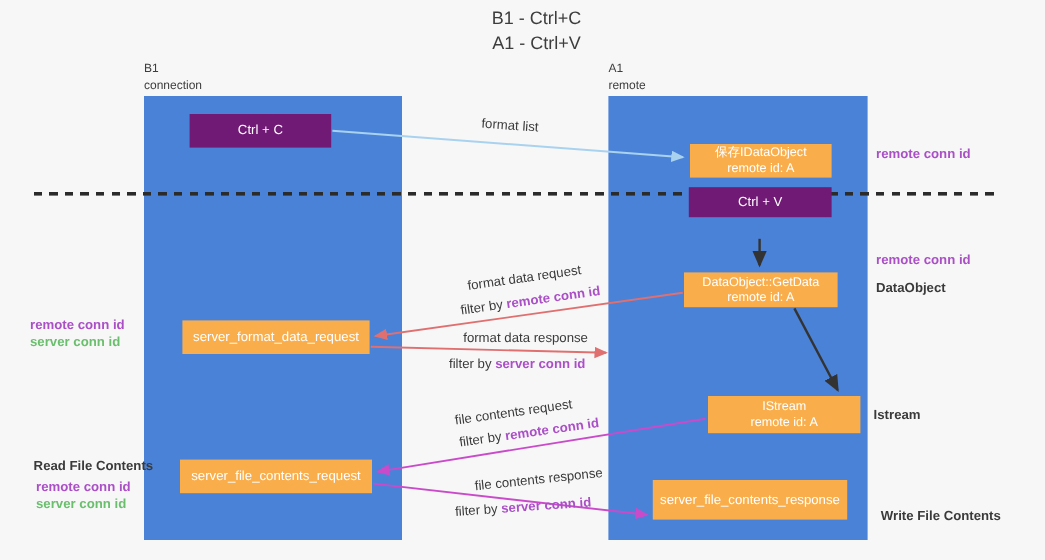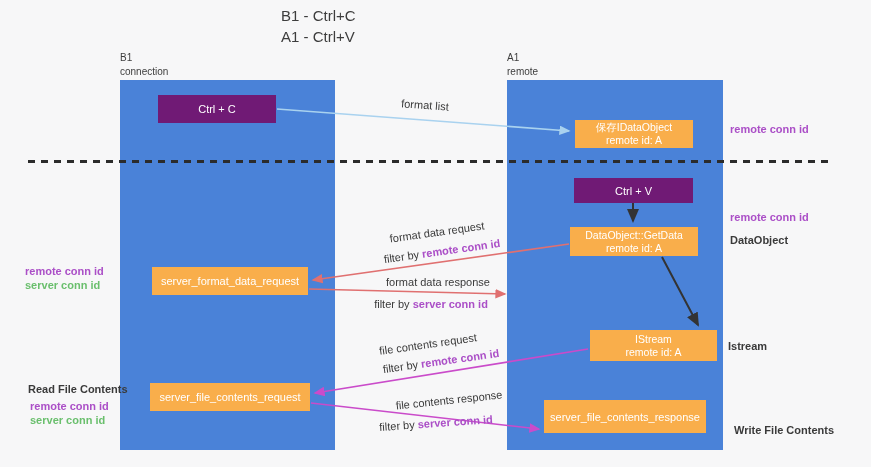--- a/index.html
+++ b/index.html
@@ -4,21 +4,21 @@
 <style>
   html,body{margin:0;padding:0;background:#f7f7f8;}
   .stage{
     position:relative;width:871px;height:467px;overflow:hidden;
     background:#f7f7f8;
     font-family:"Liberation Sans", sans-serif;
     color:#3a3a3a;
   }
   .abs{position:absolute;}
   .title{
-    left:281px;top:5px;width:300px;text-align:left;
+    left:297px;top:5px;width:300px;text-align:center;
     font-size:15px;line-height:21px;color:#3d3d3d;
   }
   .lane-header{
     top:51px;text-align:left;font-size:10px;line-height:14px;color:#3d3d3d;
   }
   .lane{
     top:80px;height:370px;background:#4a82d8;
   }
   .dashed{
     left:28px;top:160px;width:802px;height:3px;
@@ -94,21 +94,21 @@
     <line x1="311" y1="403" x2="539" y2="429" stroke="#ca4bca" stroke-width="1.6" marker-end="url(#m-mag)"></line>
   </svg>
 
   <div class="abs box green single" style="left:158px;top:95px;width:118px;height:28px;">Ctrl + C</div>
 
   <div class="abs box orange" style="left:575px;top:120px;width:118px;height:28px;">
     <div class="l1">保存IDataObject</div>
     <div class="l2">remote id: A</div>
   </div>
 
-  <div class="abs box green single" style="left:574px;top:178px;width:119px;height:25px;">Ctrl + V</div>
+  <div class="abs box green single" style="left:574px;top:156px;width:119px;height:25px;">Ctrl + V</div>
 
   <div class="abs box orange" style="left:570px;top:227px;width:128px;height:29px;">
     <div class="l1">DataObject::GetData</div>
     <div class="l2">remote id: A</div>
   </div>
 
   <div class="abs box orange single" style="left:152px;top:267px;width:156px;height:28px;">server_format_data_request</div>
 
 
   <div class="abs box orange" style="left:590px;top:330px;width:127px;height:31px;">

